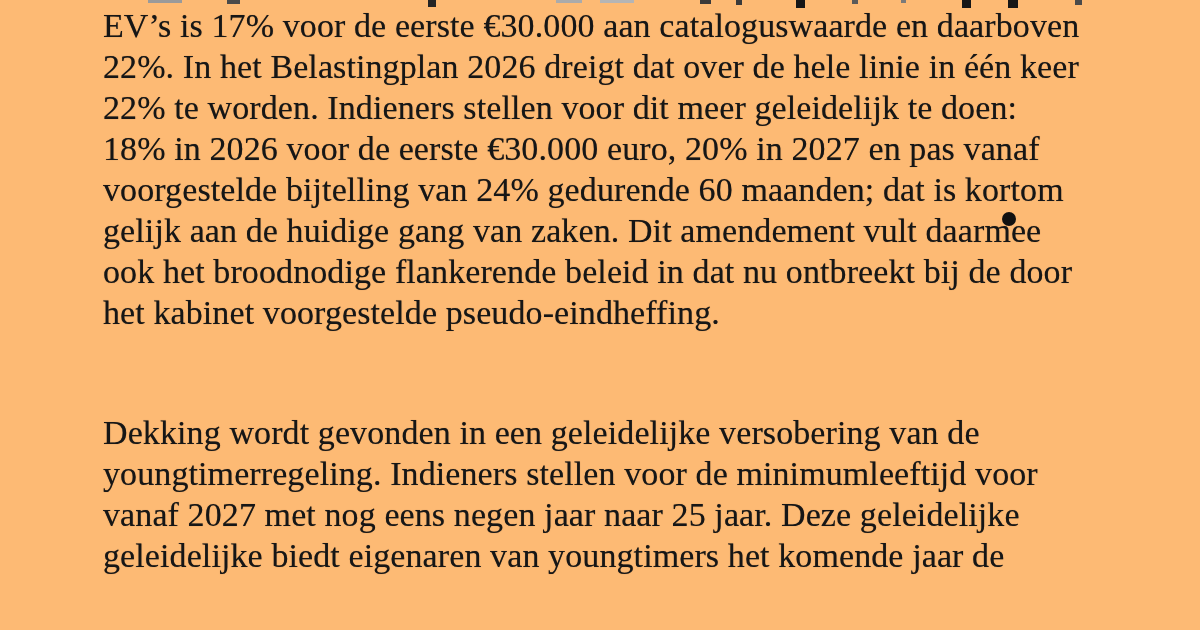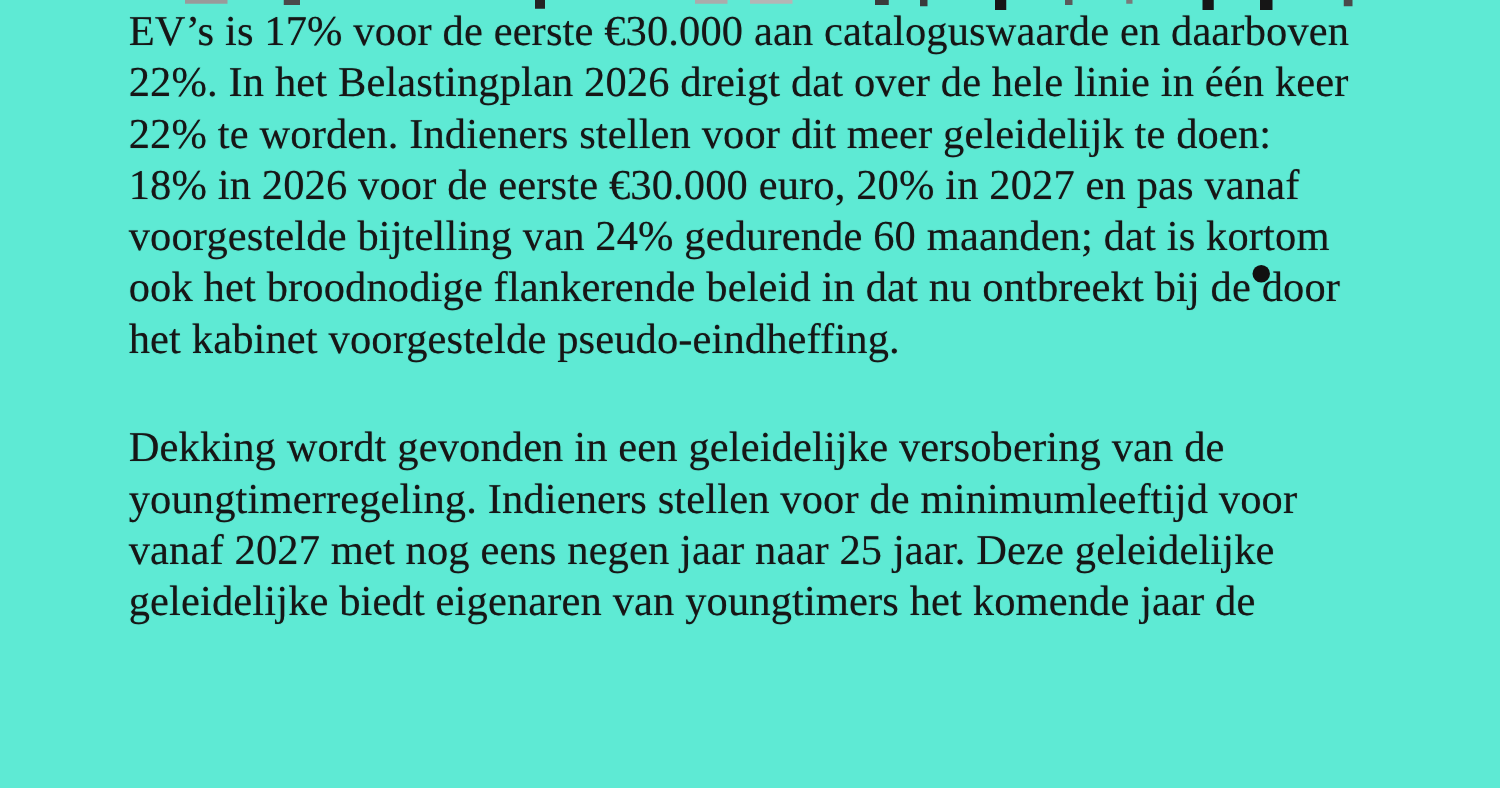--- a/index.html
+++ b/index.html
@@ -10,37 +10,37 @@
     width: 1200px;
     height: 630px;
     overflow: hidden;
     background: #fdfdfd;
     font-family: "Liberation Serif", "DejaVu Serif", serif;
   }
   .page {
     position: relative;
     width: 1200px;
     height: 630px;
-    background: #5eead4;
+    background: #fdba74;
     overflow: hidden;
   }
   .content {
     position: absolute;
     left: 103px;
     top: 5px;
     right: 20px;
     color: #161616;
     font-size: 34px;
     line-height: 41px;
     letter-spacing: 0.1px;
     text-shadow: 0 0 0.7px rgba(20,20,20,0.55);
     white-space: nowrap;
   }
   .para { margin: 0; }
-  .para-2 { margin-top: 46px; }
+  .para-2 { margin-top: 79px; }
   .text-line { height: 41px; }
   
   .top-fragments { position: absolute; top: 0; left: 0; width: 1200px; height: 8px; }
   .frag { position: absolute; top: 0; background: #161616; }
   .f1  { left: 148px;  width: 34px; height: 3px; background: #9a9a9a; }
   .f2  { left: 227px;  width: 13px; height: 4px; background: #4a4a4a; }
   .f3  { left: 428px;  width: 8px;  height: 7px; background: #242424; }
   .f4  { left: 556px;  width: 26px; height: 3px; background: #ababab; }
   .f5  { left: 600px;  width: 34px; height: 3px; background: #b5b5b5; }
   .f6  { left: 700px;  width: 11px; height: 4px; background: #3a3a3a; }
@@ -83,20 +83,21 @@
     <span class="frag f13"></span>
   </div>
 
   <div class="content">
     <div class="para para-1">
       <div class="text-line">EV’s is 17% voor de eerste €30.000 aan cataloguswaarde en daarboven</div>
       <div class="text-line">22%. In het Belastingplan 2026 dreigt dat over de hele linie in één keer</div>
       <div class="text-line">22% te worden. Indieners stellen voor dit meer geleidelijk te doen:</div>
       <div class="text-line">18% in 2026 voor de eerste €30.000 euro, 20% in 2027 en pas vanaf</div>
       <div class="text-line">voorgestelde bijtelling van 24% gedurende 60 maanden; dat is kortom</div>
+      <div class="text-line">gelijk aan de huidige gang van zaken. Dit amendement vult daarmee</div>
       <div class="text-line">ook het broodnodige flankerende beleid in dat nu ontbreekt bij de door</div>
       <div class="text-line">het kabinet voorgestelde pseudo-eindheffing.</div>
     </div>
     <div class="para para-2">
       <div class="text-line">Dekking wordt gevonden in een geleidelijke versobering van de</div>
       <div class="text-line">youngtimerregeling. Indieners stellen voor de minimumleeftijd voor</div>
       <div class="text-line">vanaf 2027 met nog eens negen jaar naar 25 jaar. Deze geleidelijke</div>
       <div class="text-line">geleidelijke biedt eigenaren van youngtimers het komende jaar de</div>
     </div>
   </div>

